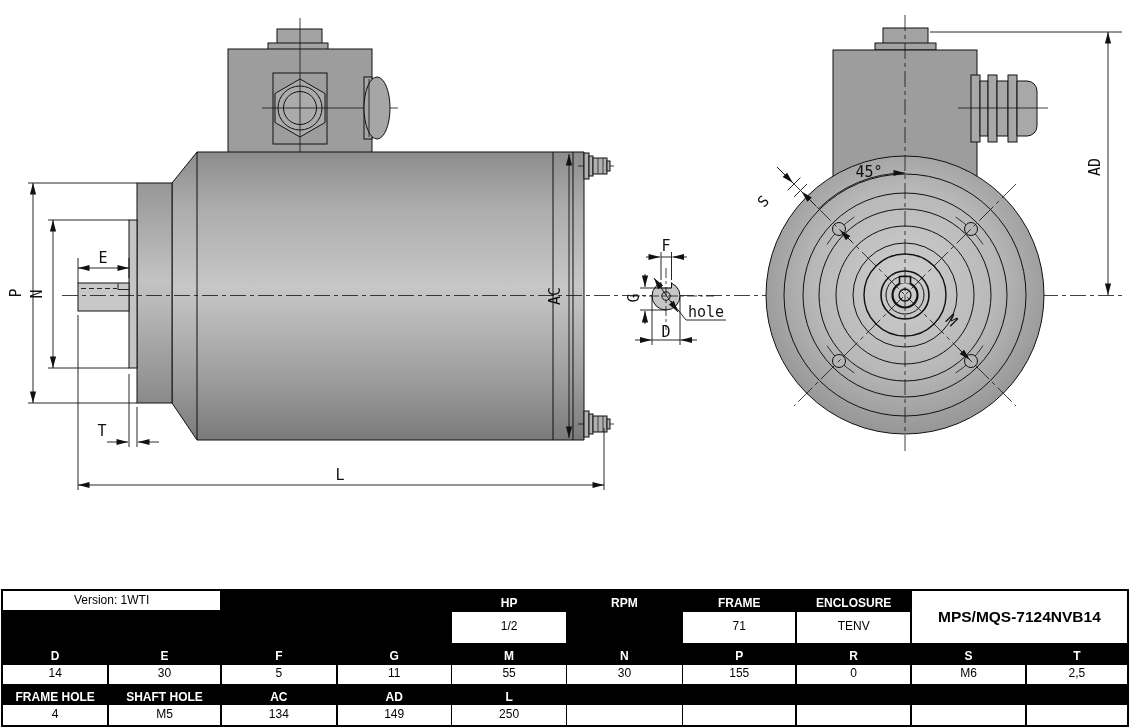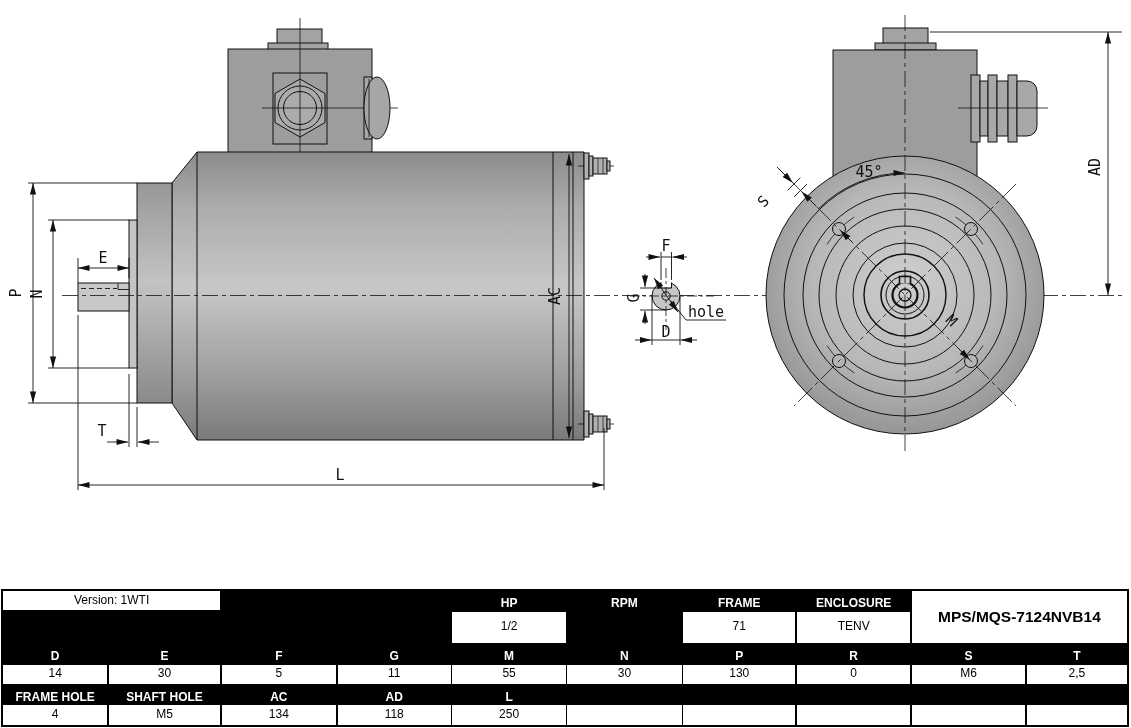--- a/index.html
+++ b/index.html
@@ -253,40 +253,40 @@
   <div class="c hd" style="grid-area:3/8">R</div>
   <div class="c hd" style="grid-area:3/9">S</div>
   <div class="c hd" style="grid-area:3/10">T</div>
 
   <div class="c" style="grid-area:4/1">14</div>
   <div class="c" style="grid-area:4/2">30</div>
   <div class="c" style="grid-area:4/3">5</div>
   <div class="c" style="grid-area:4/4">11</div>
   <div class="c" style="grid-area:4/5">55</div>
   <div class="c" style="grid-area:4/6">30</div>
-  <div class="c" style="grid-area:4/7">130</div>
+  <div class="c" style="grid-area:4/7">155</div>
   <div class="c" style="grid-area:4/8">0</div>
   <div class="c" style="grid-area:4/9">M6</div>
   <div class="c" style="grid-area:4/10">2,5</div>
 
   <div class="c hd" style="grid-area:5/1">FRAME HOLE</div>
   <div class="c hd" style="grid-area:5/2">SHAFT HOLE</div>
   <div class="c hd" style="grid-area:5/3">AC</div>
   <div class="c hd" style="grid-area:5/4">AD</div>
   <div class="c hd" style="grid-area:5/5">L</div>
   <div class="c blank" style="grid-area:5/6"></div>
   <div class="c blank" style="grid-area:5/7"></div>
   <div class="c blank" style="grid-area:5/8"></div>
   <div class="c blank" style="grid-area:5/9"></div>
   <div class="c blank" style="grid-area:5/10"></div>
 
   <div class="c" style="grid-area:6/1">4</div>
   <div class="c" style="grid-area:6/2">M5</div>
   <div class="c" style="grid-area:6/3">134</div>
-  <div class="c" style="grid-area:6/4">118</div>
+  <div class="c" style="grid-area:6/4">149</div>
   <div class="c" style="grid-area:6/5">250</div>
   <div class="c" style="grid-area:6/6"></div>
   <div class="c" style="grid-area:6/7"></div>
   <div class="c" style="grid-area:6/8"></div>
   <div class="c" style="grid-area:6/9"></div>
   <div class="c" style="grid-area:6/10"></div>
 </div>
 
 </div>
 

